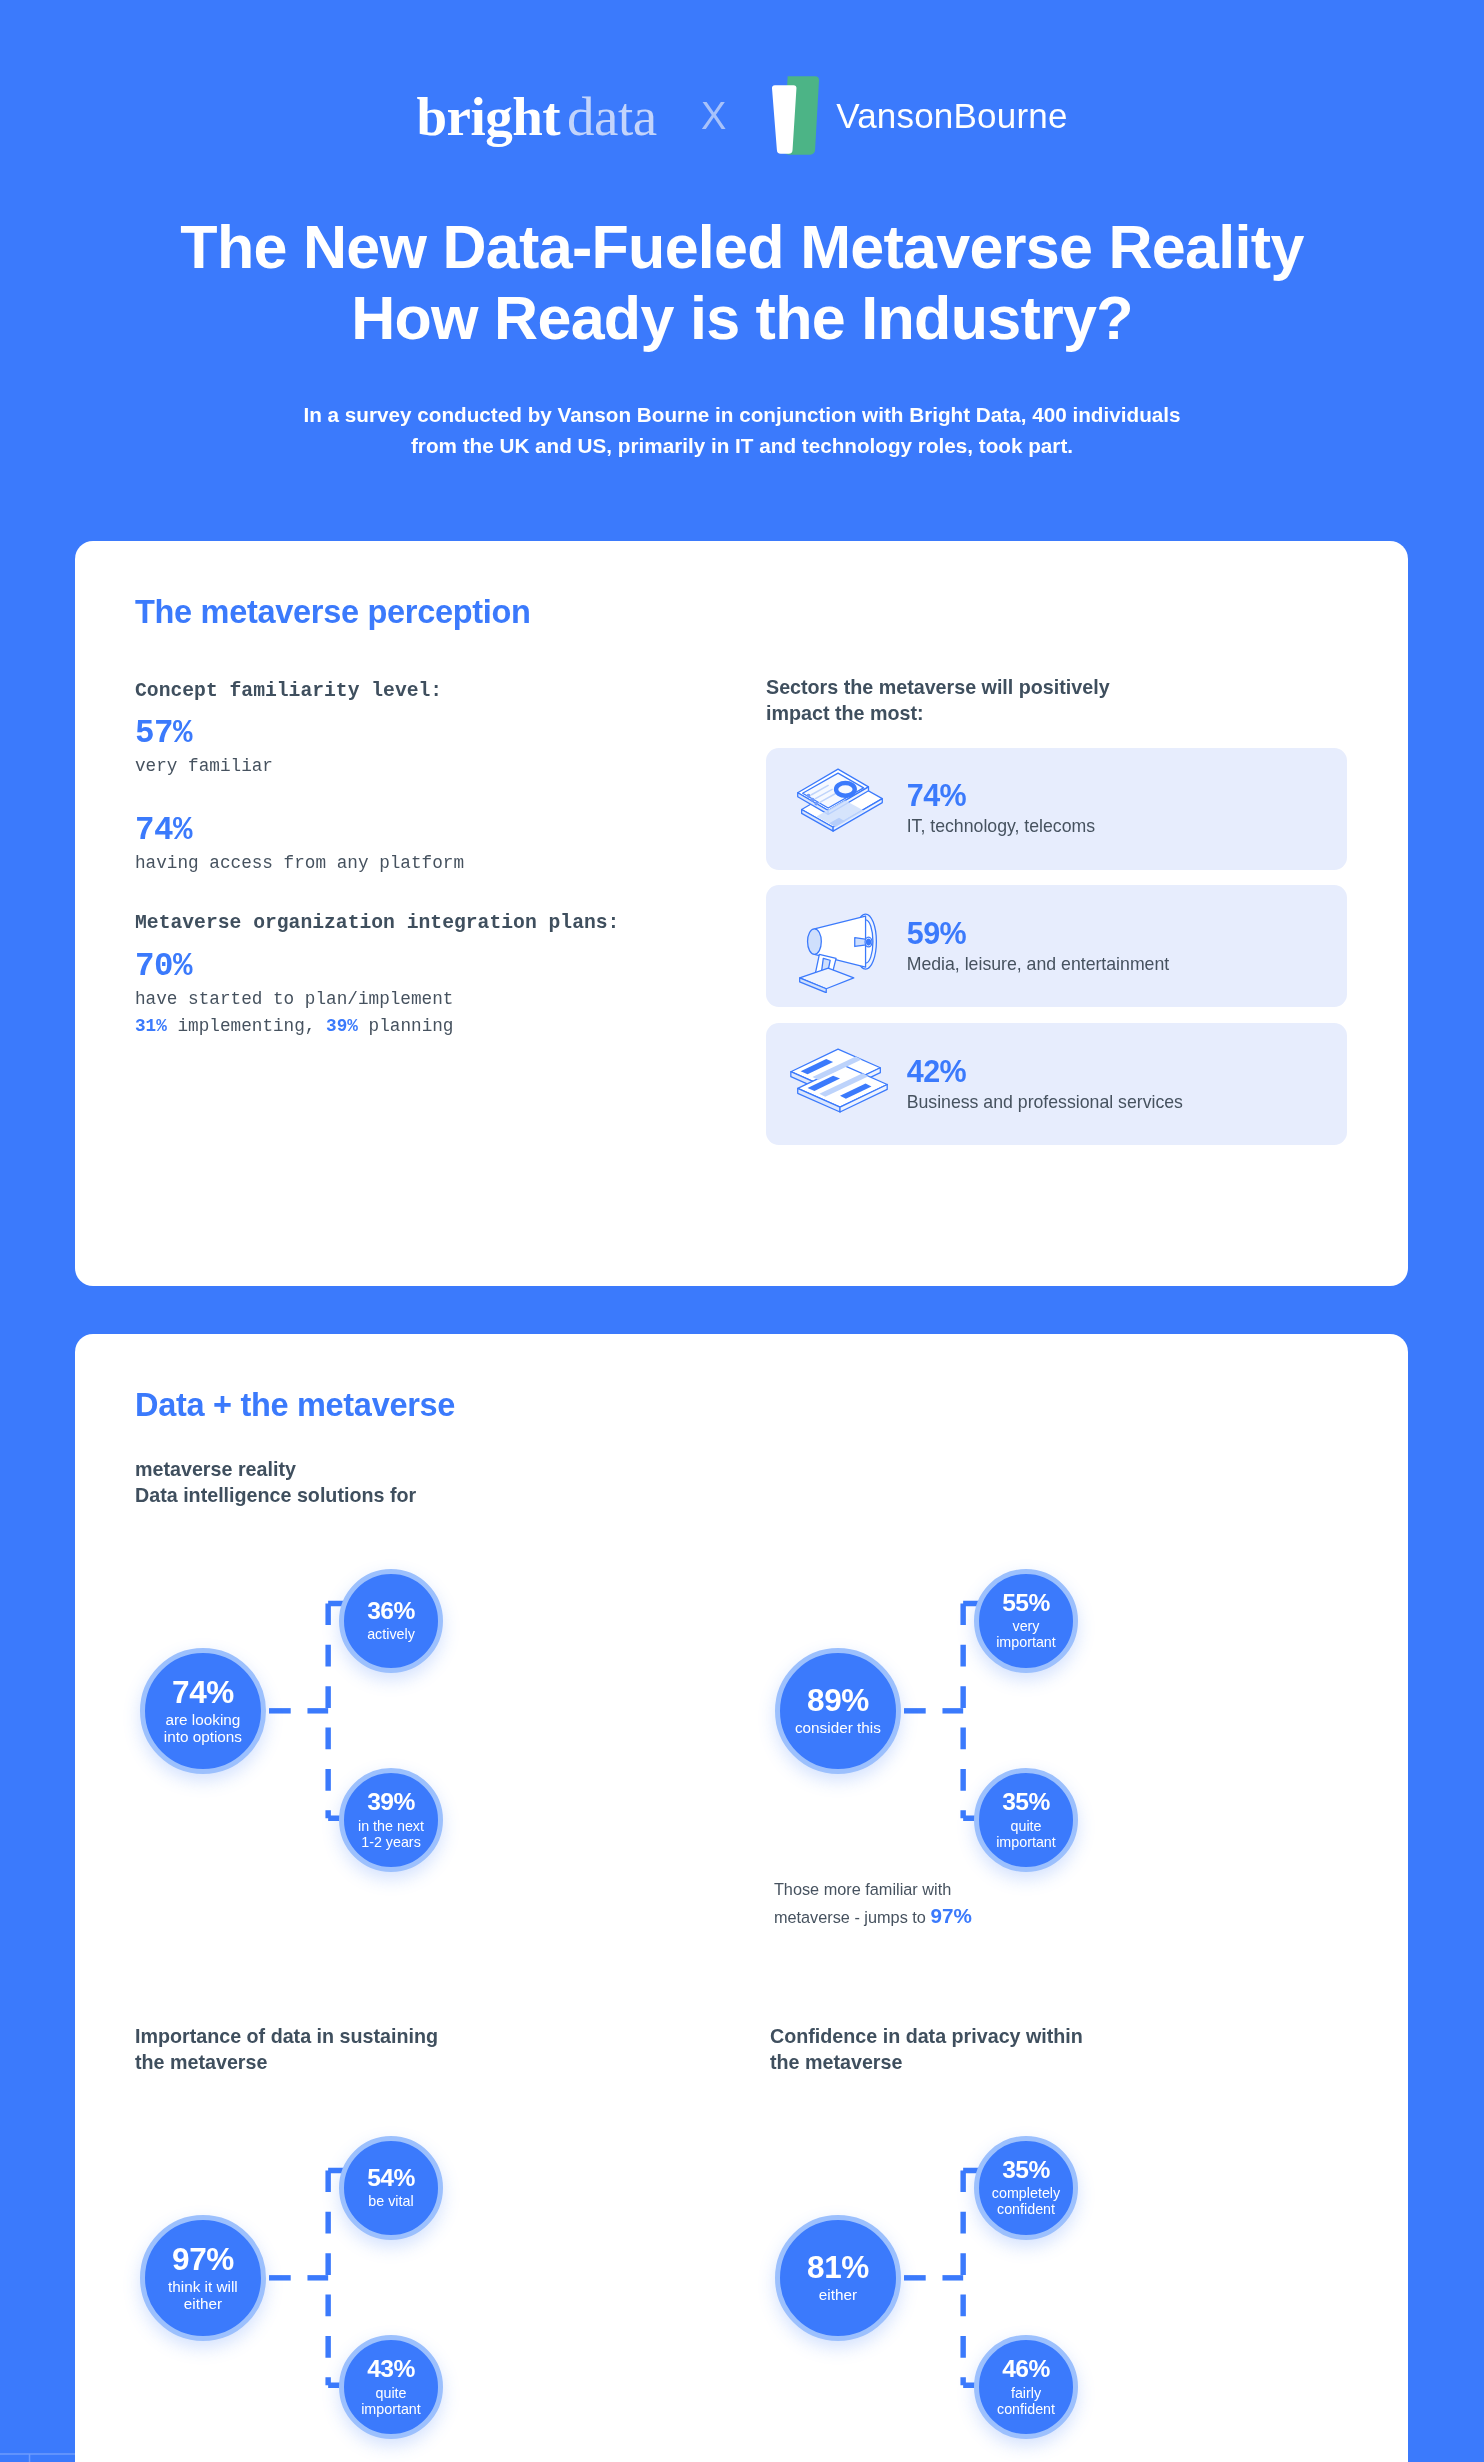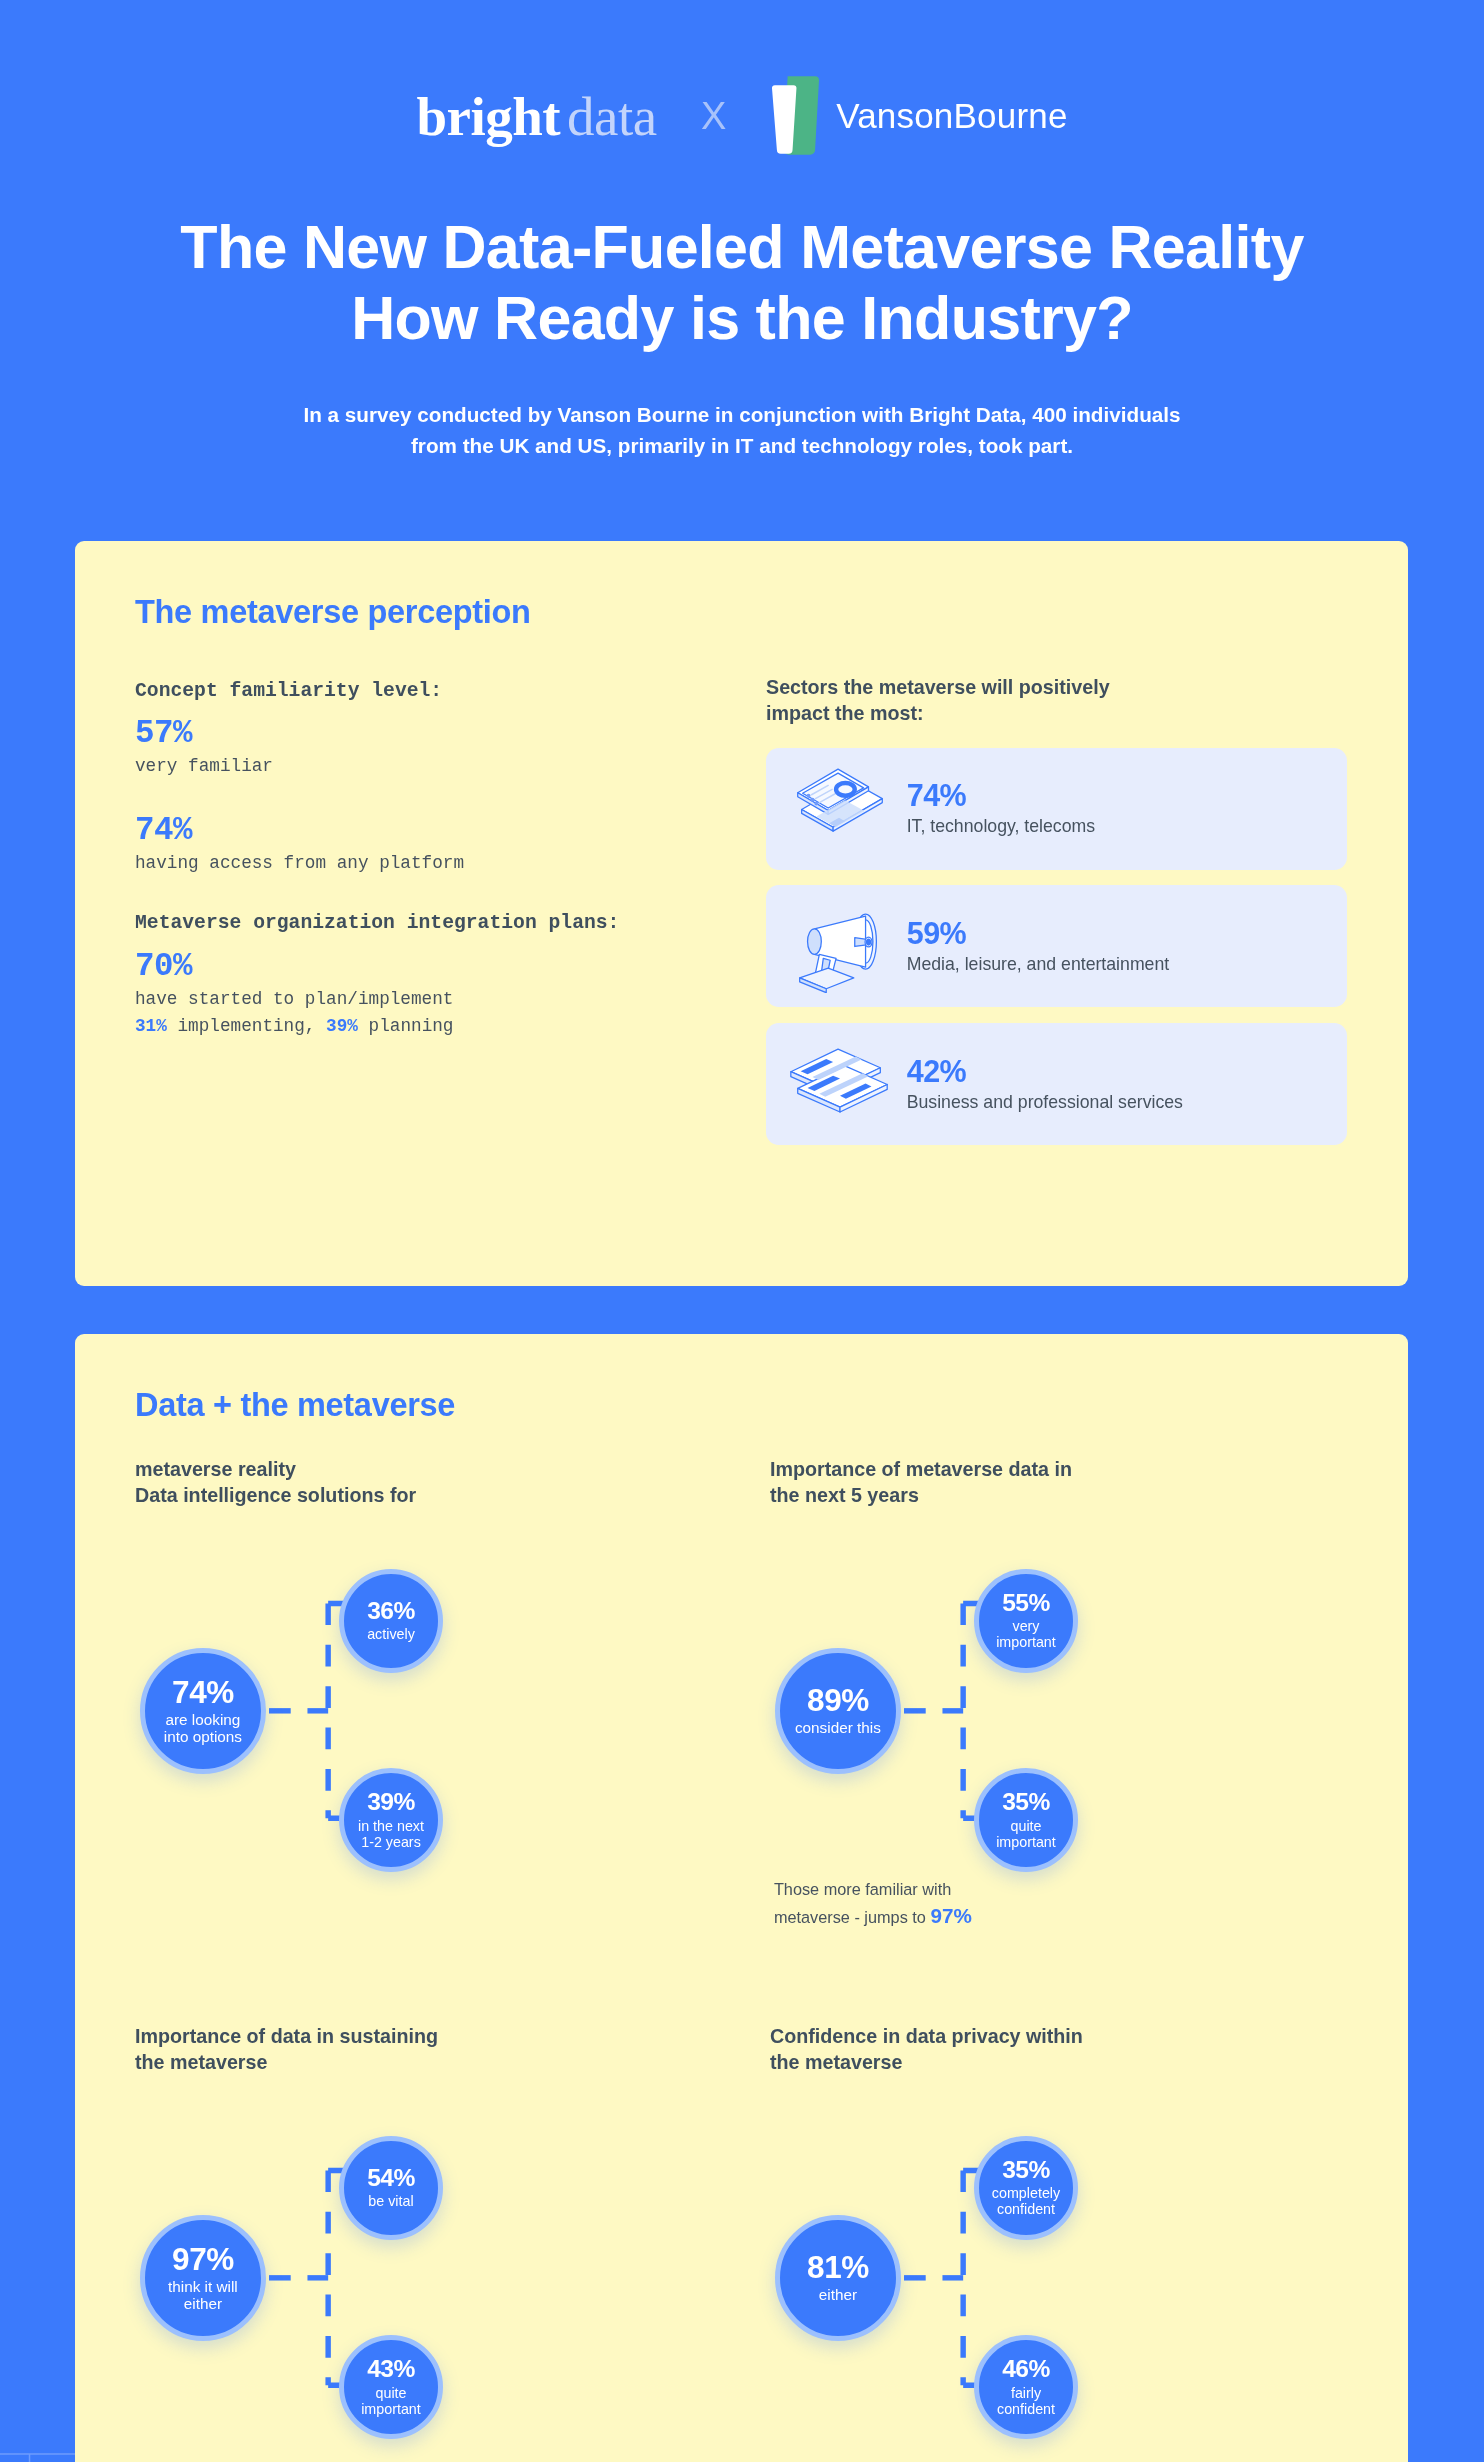--- a/index.html
+++ b/index.html
@@ -80,22 +80,22 @@
     line-height: 1.5;
     padding: 0 167px;
   }
   .subtitle .ln { display: block; }
 
   
   .card {
     position: absolute;
     left: 75px;
     width: 1333px;
-    background: #fef9c3;
-    border-radius: 9px;
+    background: #ffffff;
+    border-radius: 18px;
   }
   #card-perception { top: 541px; height: 745px; }
   #card-data       { top: 1334px; height: 1240px; }
 
   .card-title {
     color: #3b7afc;
     font-size: 32.5px;
     font-weight: 700;
     letter-spacing: -0.3px;
   }
@@ -479,24 +479,20 @@
           <span class="b-pct">39%</span>
           <span class="b-cap">
             <span style="display:block">in the next</span>
             <span style="display:block">1-2 years</span>
           </span>
         </div>
       </div>
     </div>
 
     <div class="quad" id="quad-1">
-      <div class="quad-title">
-        <span style="display:block">Importance of metaverse data in</span>
-        <span style="display:block">the next 5 years</span>
-      </div>
       <div class="quad-diagram">
         <svg class="connector" viewBox="0 0 1240 700">
           <g stroke="#3b7afc" stroke-width="11" fill="none" stroke-linecap="butt">
             <path d="M272 304 L316 304"></path>
             <path d="M350 304 L392 304"></path>
             <path d="M392 86 L392 522" stroke-dasharray="44 40"></path>
             <path d="M392 86 L620 86" stroke-dasharray="44 40"></path>
             <path d="M392 522 L620 522" stroke-dasharray="44 40"></path>
           </g>
         </svg>

